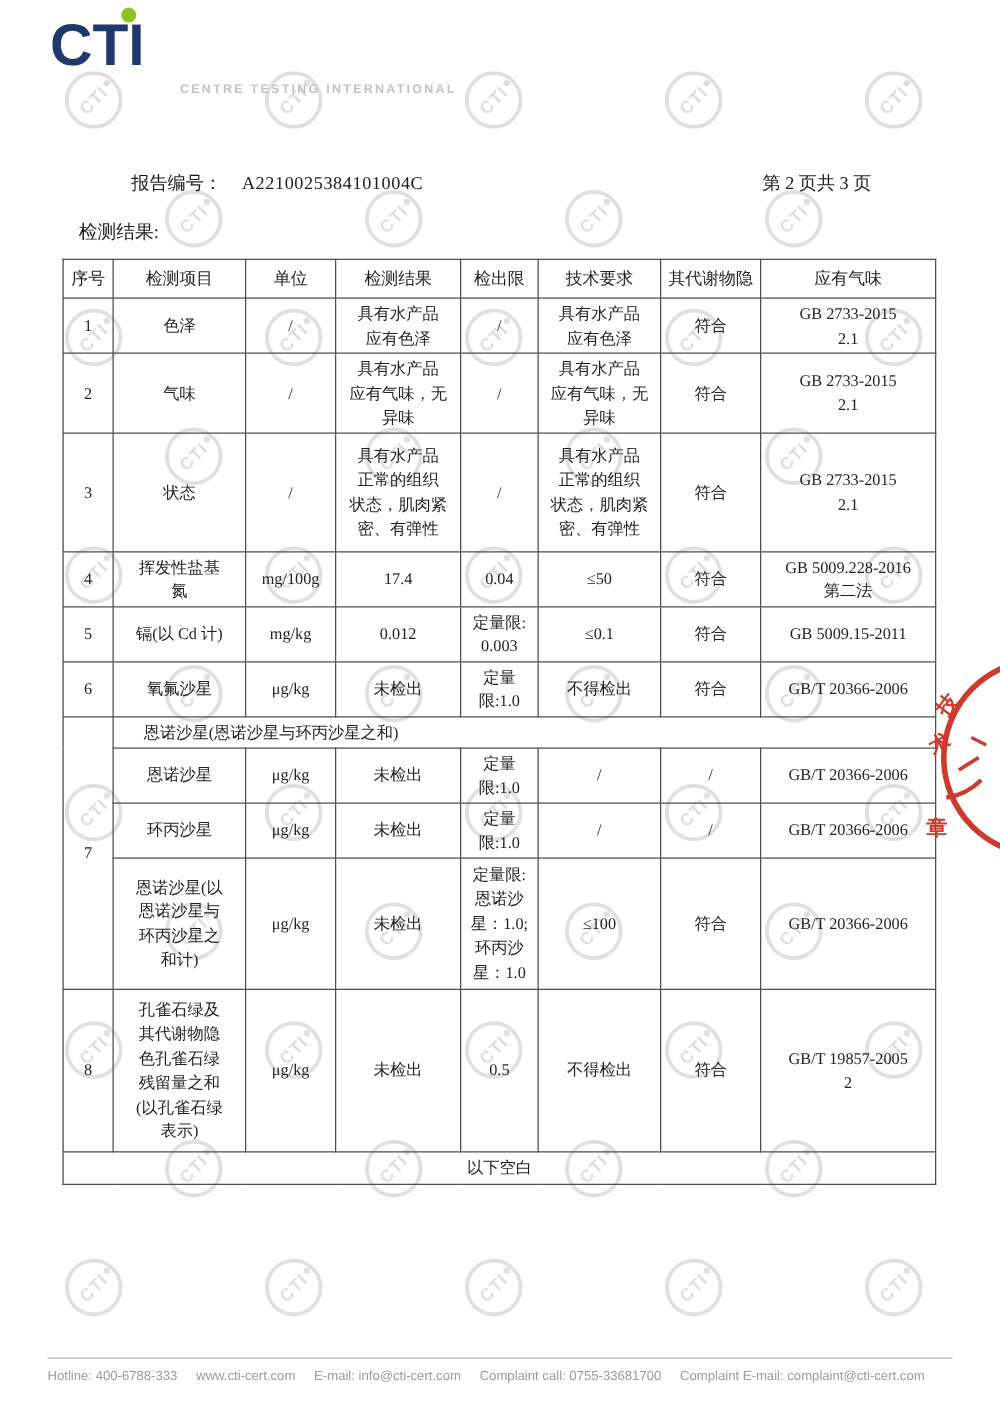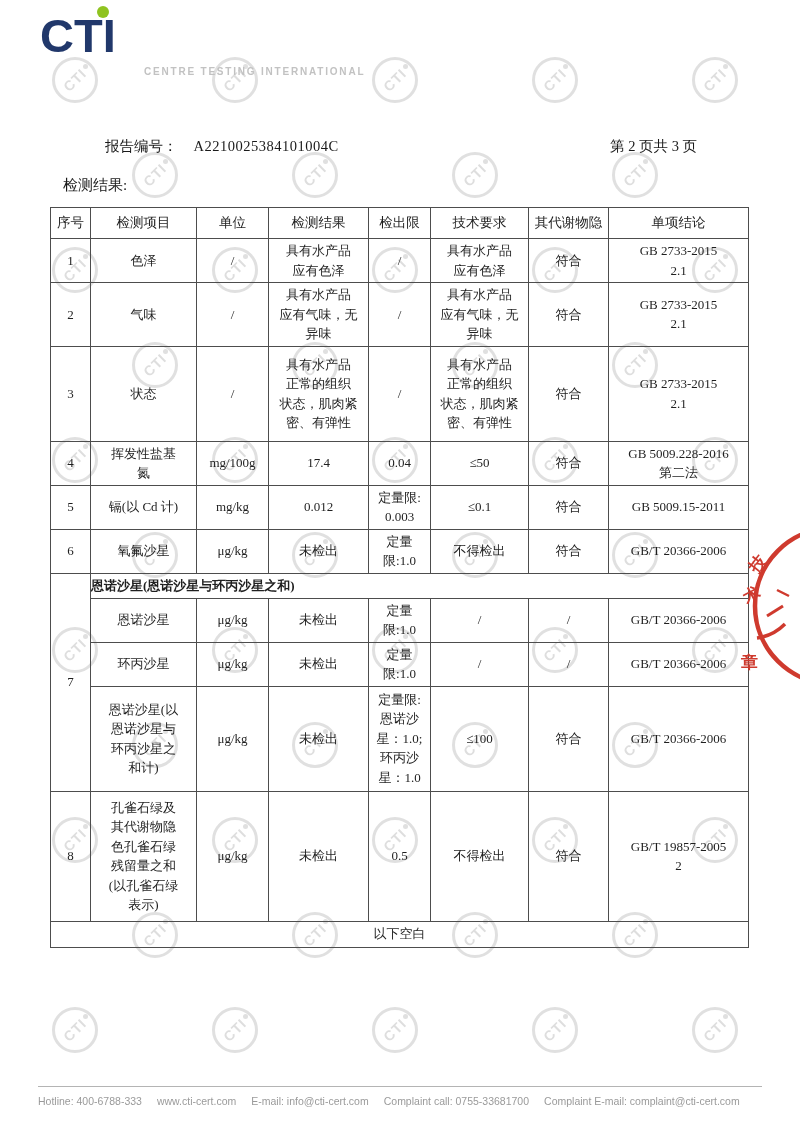--- a/index.html
+++ b/index.html
@@ -56,21 +56,21 @@
   
   .tbl-wrap { position:absolute; left:50px; top:207px; z-index:1; }
   table { border-collapse:collapse; table-layout:fixed; width:698px; background:transparent; }
   th, td {
     border:1px solid #4d4d4d; text-align:center; vertical-align:middle;
     font-size:13px; font-weight:normal; color:#1f1f1f;
     padding:2px 3px; white-space:pre-line; line-height:1.5;
     overflow:hidden; background:transparent;
   }
   th { font-size:13.5px; }
-  td.group-title { text-align:left; padding-left:0;font-weight:bold; }
+  td.group-title { text-align:left; padding-left:24px; }
   
   .stamp { position:absolute; left:733px; top:518px; z-index:3; }
   .stamp text {
     fill:#cf3a2e; font-size:17px; font-weight:bold;
     font-family:"Liberation Serif",serif;
   }
   
   .footer {
     position:absolute; left:38px; right:38px; top:1086px; z-index:2;
     border-top:1.5px solid #b4b4b4; padding-top:8px;
@@ -315,21 +315,21 @@
       </colgroup>
       <tbody>
           <tr style="height:31px">
         <th>序号</th>
         <th>检测项目</th>
         <th>单位</th>
         <th>检测结果</th>
         <th>检出限</th>
         <th>技术要求</th>
         <th>其代谢物隐</th>
-        <th>单项结论</th>
+        <th>应有气味</th>
       </tr>
       <tr style="height:40px">
         <td>1</td>
         <td>色泽</td>
         <td>/</td>
         <td>具有水产品
 应有色泽</td>
         <td>/</td>
         <td>具有水产品
 应有色泽</td>

